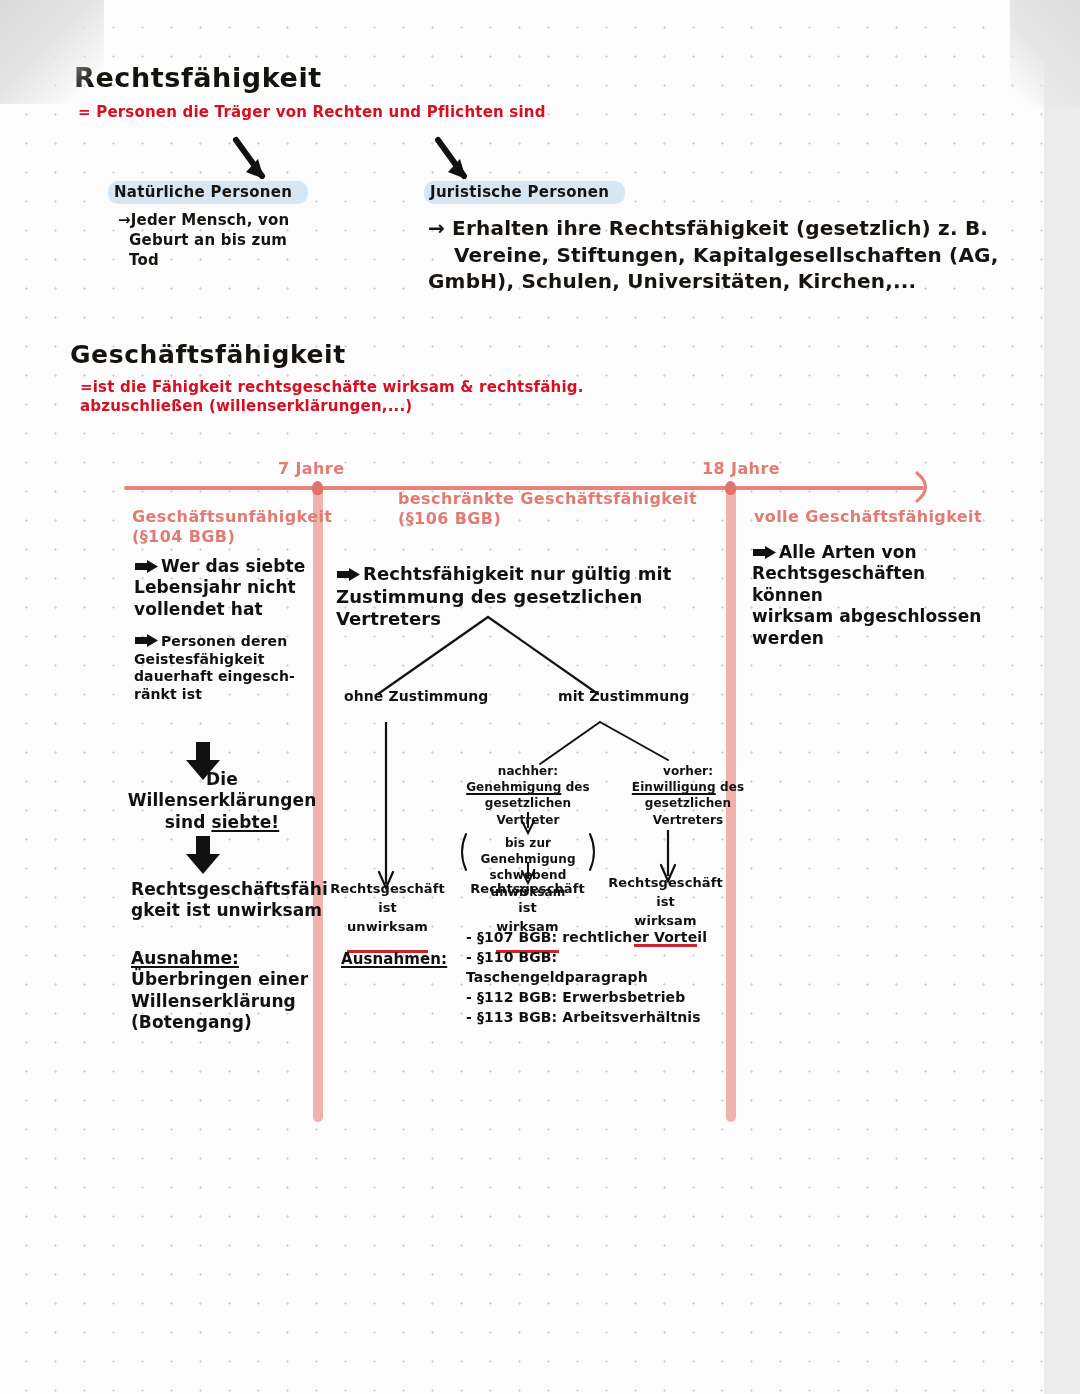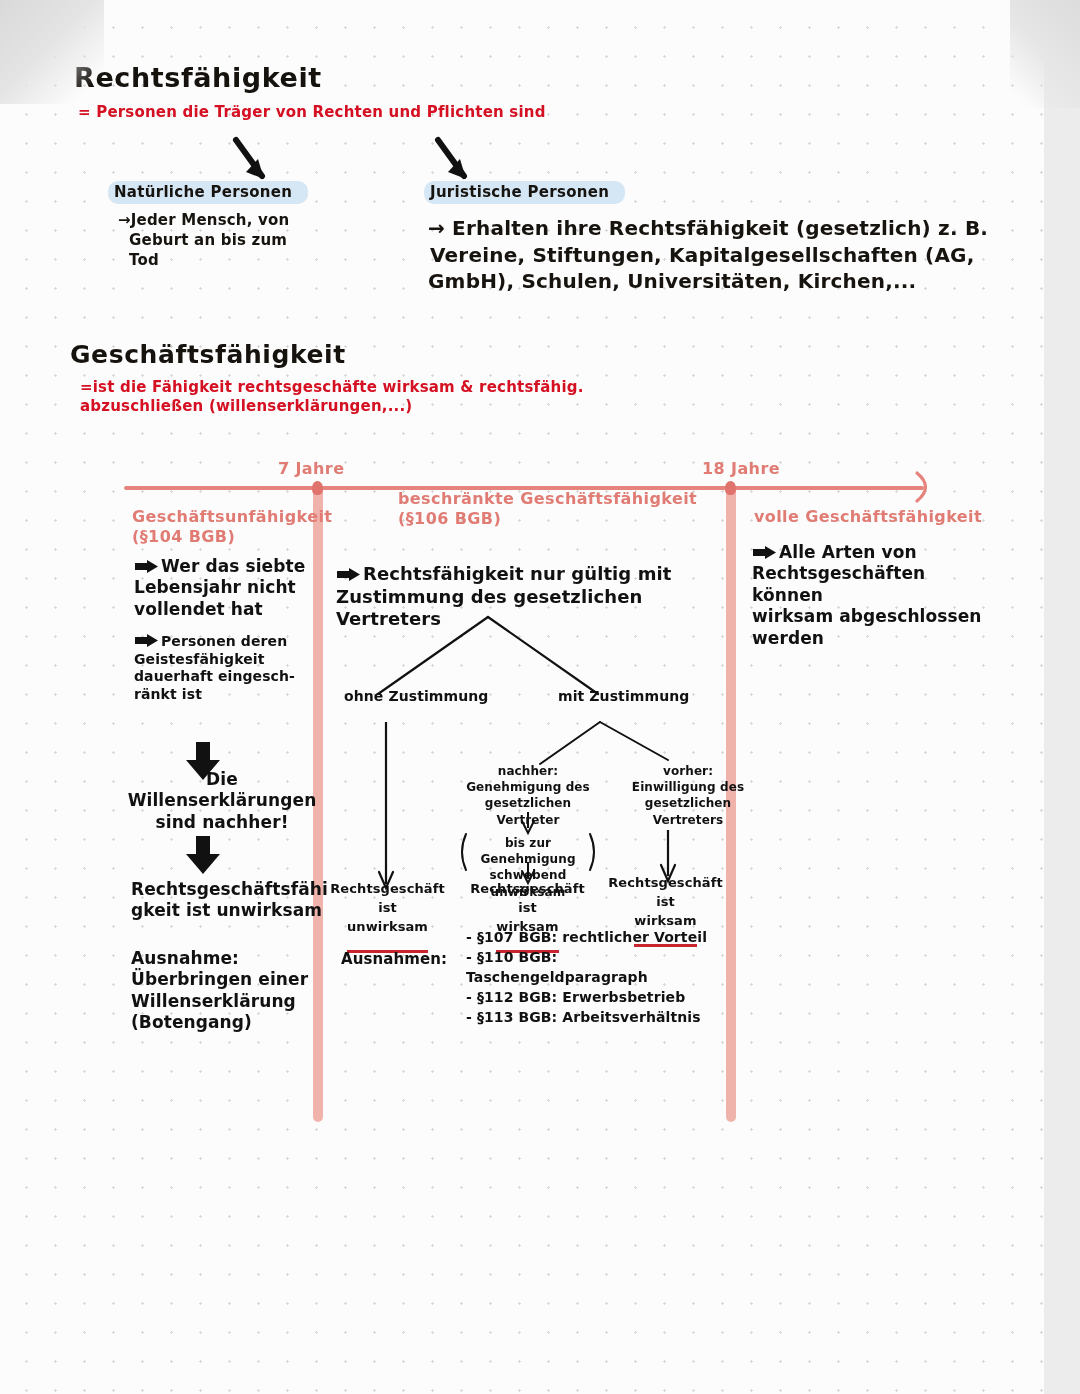--- a/index.html
+++ b/index.html
@@ -49,21 +49,21 @@
     letter-spacing:.2px;
   }
   .blk{
     position:absolute;color:#111;font-weight:700;line-height:1.26;
     letter-spacing:.1px;font-family:"DejaVu Sans",sans-serif;
   }
   .pinktxt{
     position:absolute;color:#e07c74;font-weight:700;line-height:1.25;
     letter-spacing:.4px;font-family:"DejaVu Sans",sans-serif;
   }
-  .u{ text-decoration-thickness:2px; text-underline-offset:2px;}
+  .u{ text-decoration:underline; text-decoration-thickness:2px; text-underline-offset:2px;}
   .ured{ border-bottom:3px solid #c9252e; padding-bottom:16px;}
   .ctr{text-align:center;}
   
   #tl-axis{
     position:absolute;left:124px;top:486px;width:800px;height:4px;
     background:#e5837c;border-radius:2px;
   }
   .tl-tick{
     position:absolute;width:10px;background:#f0b3ac;border-radius:5px;
   }
@@ -153,21 +153,21 @@
   <div class="bluebox" style="left:108px;top:181px;">Natürliche Personen</div>
   <div class="note" style="left:118px;top:211px;font-size:15px;">
     <div>→Jeder Mensch, von</div>
     <div style="margin-left:11px">Geburt an bis zum</div>
     <div style="margin-left:11px">Tod</div>
   </div>
 
   <div class="bluebox" style="left:424px;top:181px;">Juristische Personen</div>
   <div class="note" style="left:428px;top:215px;font-size:20px;">
     <div>→ Erhalten ihre Rechtsfähigkeit (gesetzlich) z. B.</div>
-    <div style="margin-left:2px">Vereine, Stiftungen, Kapitalgesellschaften (AG,</div>
+    <div style="margin-left:26px">Vereine, Stiftungen, Kapitalgesellschaften (AG,</div>
     <div style="">GmbH), Schulen, Universitäten, Kirchen,...</div>
   </div>
 
   <div class="h1" style="left:70px;top:340px;font-size:25px;">Geschäftsfähigkeit</div>
 
   <div class="red" style="left:80px;top:378px;font-size:15px;">
     <div>=ist die Fähigkeit rechtsgeschäfte wirksam &amp; rechtsfähig.</div>
     <div>abzuschließen (willenserklärungen,...)</div>
   </div>
 
@@ -217,21 +217,21 @@
       </span><span>Personen deren</span>
     </div>
     <div>Geistesfähigkeit</div>
     <div>dauerhaft eingesch-</div>
     <div>ränkt ist</div>
   </div>
 
   <div class="blk ctr" style="left:124px;top:769px;font-size:17px;width:196px;">
     <div>Die Willenserklärungen</div>
     <div>
-      <span>sind </span><span class="u">nachher!</span>
+      <span>sind </span><span class="u">siebte!</span>
     </div>
   </div>
 
   <div class="blk" style="left:131px;top:879px;font-size:17px;width:200px;">
     <div>Rechtsgeschäftsfähi</div>
     <div>gkeit ist unwirksam</div>
   </div>
 
   <div class="blk" style="left:131px;top:948px;font-size:17px;width:200px;">
     <div class="u">Ausnahme:</div>

